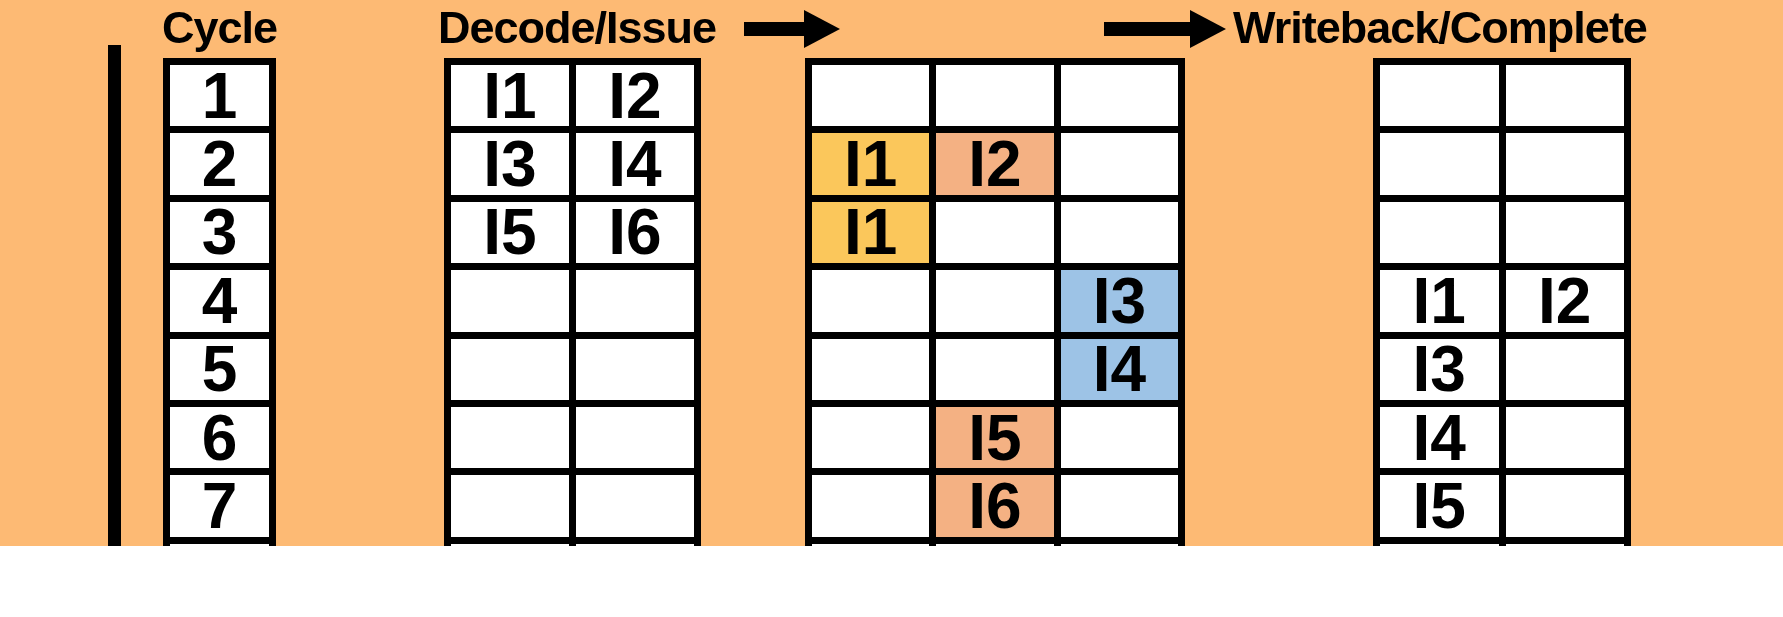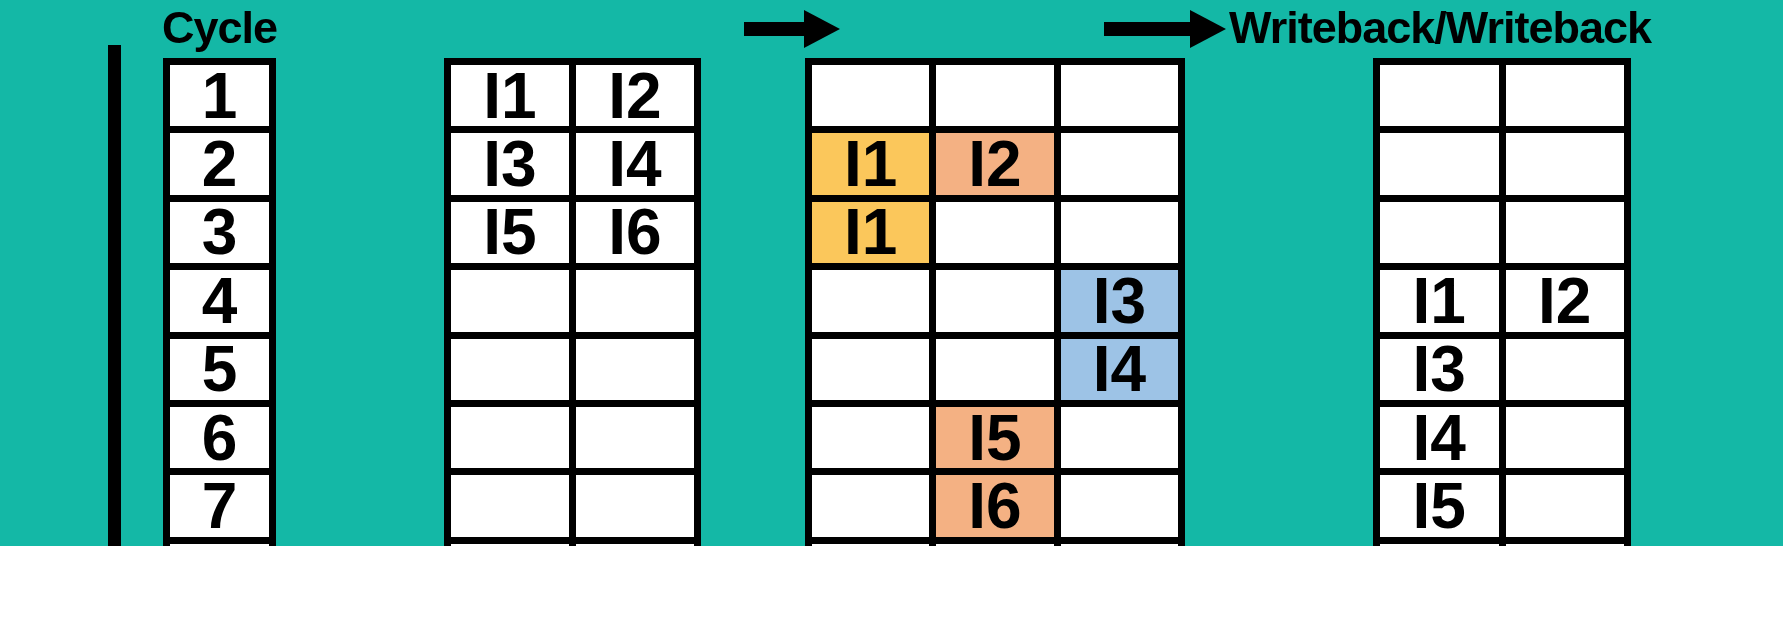--- a/index.html
+++ b/index.html
@@ -4,21 +4,21 @@
 <style>
   html, body {
     margin: 0;
     padding: 0;
     background: #ffffff;
   }
   .canvas {
     position: relative;
     width: 1783px;
     height: 546px;
-    background: #14b8a6;
+    background: #fdba74;
     font-family: "Liberation Sans", sans-serif;
     color: #000000;
     overflow: hidden;
   }
 
   
   .stage-header {
     position: absolute;
     top: 0;
     height: 56px;
@@ -107,21 +107,22 @@
     line-height: 1;
     overflow: hidden;
   }
 </style>
 </head>
 <body>
 
 <div class="canvas">
 
   <div class="stage-header" id="cycle-header">Cycle</div>
-  <div class="stage-header" id="writeback-header">Writeback/Writeback</div>
+  <div class="stage-header" id="decode-header">Decode/Issue</div>
+  <div class="stage-header" id="writeback-header">Writeback/Complete</div>
 
   <div class="arrow-right" id="flow-arrow-1">
     <div class="shaft"></div>
     <div class="head"></div>
   </div>
   <div class="arrow-right" id="flow-arrow-2">
     <div class="shaft"></div>
     <div class="head"></div>
   </div>
 

